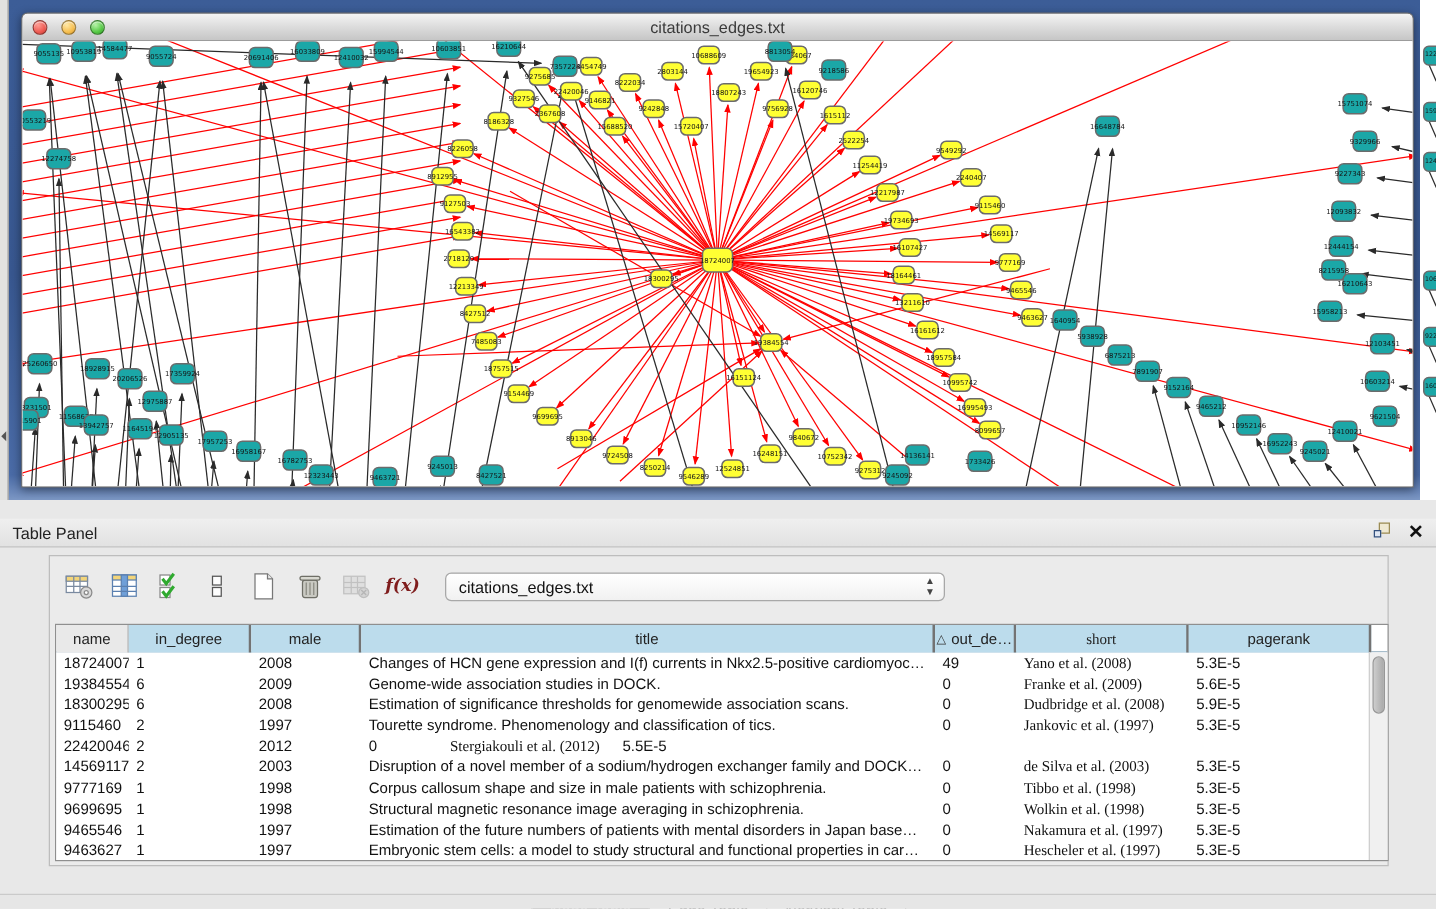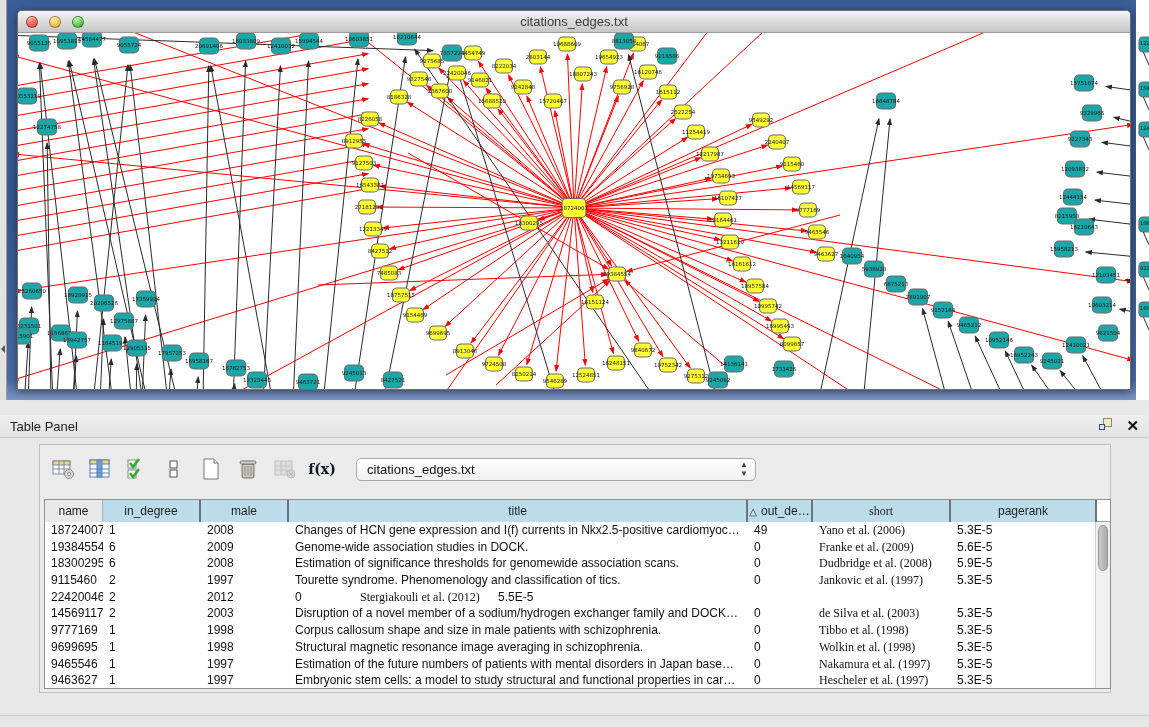--- a/index.html
+++ b/index.html
@@ -42,21 +42,21 @@
   .float-icon { position:relative; width:15px; height:15px; }
   .float-icon .sq1 { position:absolute; left:4px; top:0; width:9px; height:9px; border:1px solid #9a8b55; background:#efe9d2; }
   .float-icon .sq2 { position:absolute; left:0; top:6px; width:6px; height:6px; border:1px solid #33507d; background:#dfe6f2; }
   .close-x { font-size:15px; font-weight:bold; color:#111; line-height:15px; cursor:default; }
 
   .panel-content { position:absolute; left:39px; top:29px; width:1072px; height:249px;
     border:1px solid #bdbdbd; background:#ebebeb; }
 
   .toolbar { position:absolute; left:10px; top:8px; height:32px; display:flex; align-items:center; gap:11px; }
   .icon-btn { width:26px; height:26px; display:flex; align-items:center; justify-content:center; }
-  .fx-label { font-family:"DejaVu Serif", serif; font-weight:bold; font-size:14px; color:#0f172a; }
+  .fx-label { font-family:"DejaVu Serif", serif; font-style:italic; font-weight:bold; font-size:14px; color:#7f1d1d; }
   .dropdown { margin-left:10px; width:400px; height:23px; border:1px solid #a8a8a8; border-radius:5px;
     background:linear-gradient(180deg,#ffffff,#f1f1f1); position:relative; display:flex; align-items:center; }
   .dropdown-value { font-size:13px; color:#111; padding-left:10px; }
   .dropdown-arrows { position:absolute; right:7px; top:2px; display:flex; flex-direction:column; line-height:8px; }
   .dropdown-arrows span { font-size:8px; color:#444; height:9px; }
 
   .table-wrap { position:absolute; left:4px; top:54px; width:1067px; height:190px;
     border:1px solid #8f8f8f; background:#fff; overflow:hidden; }
   .thead { display:flex; height:22px; border-bottom:1px solid #8aa8ba; }
   .hcell { height:22px; font-size:12px; color:#222; display:flex; align-items:center; justify-content:center;
@@ -647,21 +647,21 @@
               <span>pagerank</span>
             </div>
         </div>
         <div id="table-body">
             <div class="trow">
               <div class="tcell c0">18724007</div>
               <div class="tcell c1">1</div>
               <div class="tcell c2">2008</div>
               <div class="tcell c3">Changes of HCN gene expression and I(f) currents in Nkx2.5-positive cardiomyoc…</div>
               <div class="tcell c4">49</div>
-              <div class="tcell c5">Yano et al. (2006)</div>
+              <div class="tcell c5">Yano et al. (2008)</div>
               <div class="tcell c6">5.3E-5</div>
             </div>
             <div class="trow">
               <div class="tcell c0">19384554</div>
               <div class="tcell c1">6</div>
               <div class="tcell c2">2009</div>
               <div class="tcell c3">Genome-wide association studies in DOCK.</div>
               <div class="tcell c4">0</div>
               <div class="tcell c5">Franke et al. (2009)</div>
               <div class="tcell c6">5.6E-5</div>

